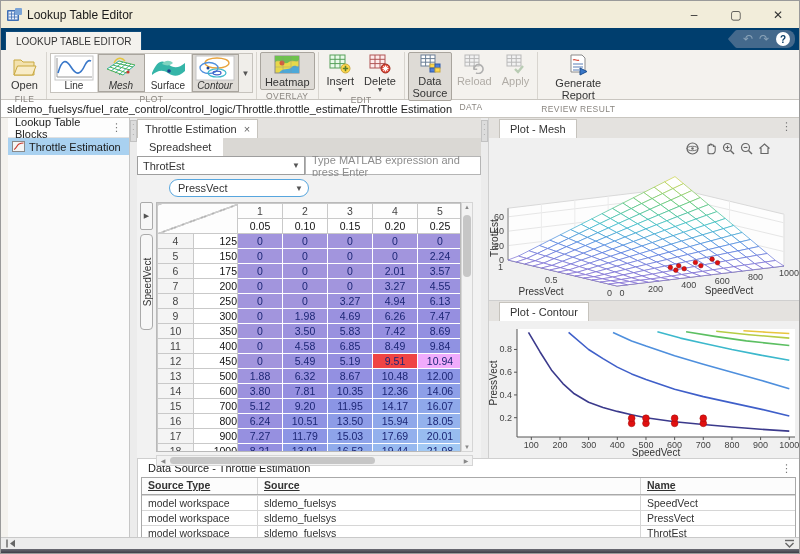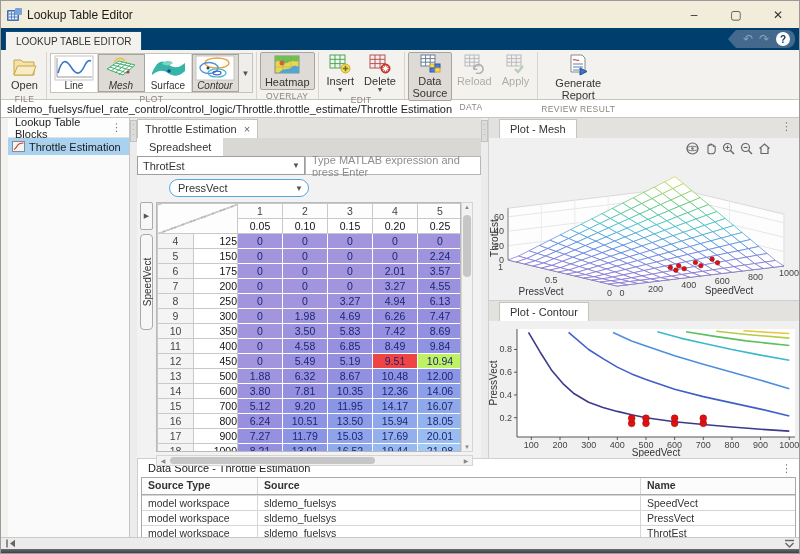--- a/index.html
+++ b/index.html
@@ -104,21 +104,21 @@
   .pbody { flex:1; position:relative; }
   .ptools { position:absolute; right:28px; top:4px; display:flex; gap:5px; z-index:2; }
   .ptools svg { display:block; }
 
   
   .dspanel { flex:1; background:#ffffff; border-left:1px solid #cfcfcf; border-top:1px solid #cfcfcf; display:flex; flex-direction:column; min-height:0; }
   .ds-head { height:18px; display:flex; align-items:center; padding:0 4px 0 10px; flex:none; }
   .ds-title { flex:1; font-size:11px; color:#222; }
   .dstable { margin:0 3px; border:1px solid #a9a9a9; background:#fff; flex:none; }
   .dsrow { display:flex; height:15px; border-top:1px solid #d6d6d6; }
-  .dsrow.head { height:17px; border-top:none; background:#fcfcfc; border-bottom:1px solid #a9a9a9; font-weight:bold; }
+  .dsrow.head { height:17px; border-top:none; background:#fcfcfc; border-bottom:1px solid #a9a9a9; font-weight:bold;text-decoration:underline; }
   .dscell { padding:1px 6px 0 6px; font-size:10.5px; overflow:hidden; white-space:nowrap; border-left:1px solid #d6d6d6; }
   .dscell:first-child { border-left:none; }
   .dsc1 { width:115px; flex:none; } .dsc2 { flex:1; } .dsc3 { width:155px; flex:none; }
 
   
   .statusstrip { height:12px; background:#ececec; border-top:1px solid #c9c9c9; display:flex; align-items:center; justify-content:space-between; padding:0 4px; flex:none; }
   .sliver { height:4px; background:linear-gradient(to bottom,#6b6b74,#3e3e48); flex:none; }
 </style>
 </head>
 <body>
@@ -457,21 +457,21 @@
                       <td class="val" style="background:rgb(148,144,225)">8.49</td>
                       <td class="val" style="background:rgb(144,146,226)">9.84</td>
                     </tr>
                     <tr>
                       <td class="ridx">12</td>
                       <td class="rbp">450</td>
                       <td class="val" style="background:#a295dd">0</td>
                       <td class="val" style="background:rgb(153,145,223)">5.49</td>
                       <td class="val" style="background:rgb(149,143,224)">5.19</td>
                       <td class="val" style="background:#ef4444">9.51</td>
-                      <td class="val" style="background:#bef264">10.94</td>
+                      <td class="val" style="background:#f0abfc">10.94</td>
                     </tr>
                     <tr>
                       <td class="ridx">13</td>
                       <td class="rbp">500</td>
                       <td class="val" style="background:rgb(159,148,222)">1.88</td>
                       <td class="val" style="background:rgb(152,144,223)">6.32</td>
                       <td class="val" style="background:rgb(147,144,225)">8.67</td>
                       <td class="val" style="background:rgb(143,147,227)">10.48</td>
                       <td class="val" style="background:rgb(139,149,229)">12.00</td>
                     </tr>

